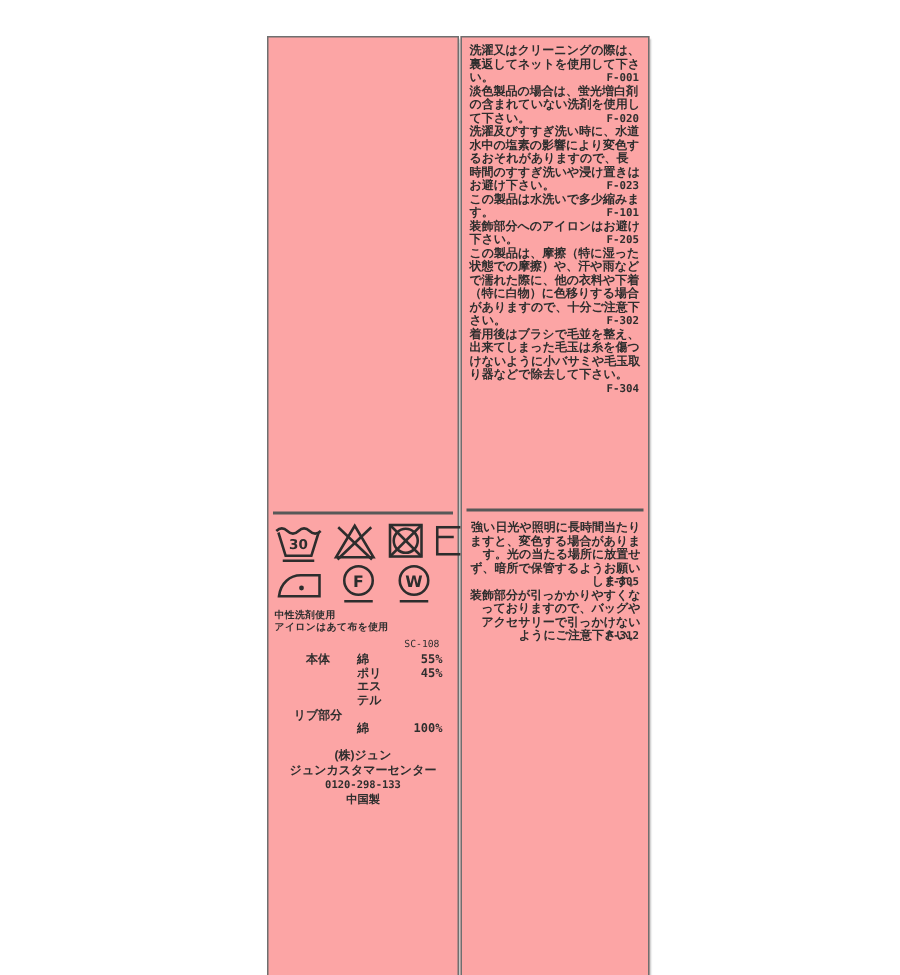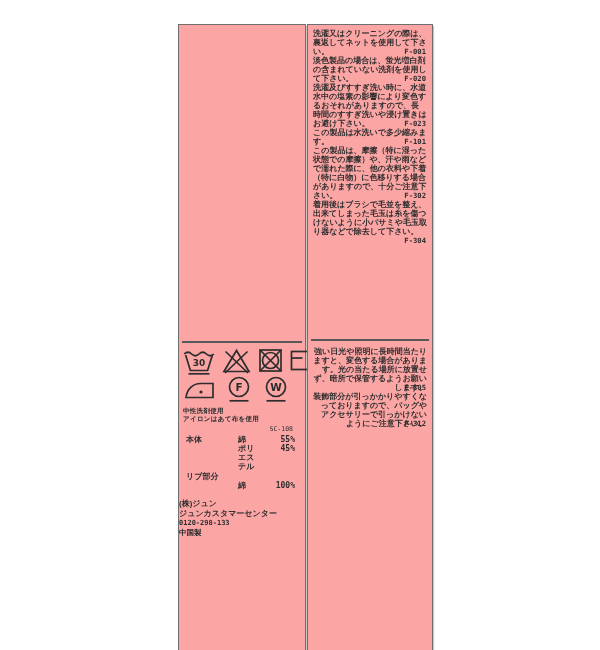--- a/index.html
+++ b/index.html
@@ -18,29 +18,29 @@
   .row1{gap:7px;}
   .row2{gap:11px;margin-top:1px;padding-left:1px;}
   .sym-row svg{display:block;flex:0 0 auto;}
   .sym-stroke{stroke:#2d2d2d;fill:none;stroke-width:1.7;stroke-linecap:butt;}
   .sym-text{font-family:"DejaVu Sans",sans-serif;font-weight:bold;fill:#2d2d2d;}
   .notes{font-size:6.5px;line-height:7.8px;margin-top:4px;font-weight:600;letter-spacing:.3px;}
   .refcode{font-size:6.5px;text-align:right;padding-right:7px;margin-top:2px;
            font-family:"DejaVu Sans Mono",monospace;}
   .comp-table{margin-top:2px;font-size:8px;line-height:9.3px;font-weight:600;}
   .comp-row{display:flex;}
-  .c-part{width:52px;padding-left:3px;}
+  .c-part{width:52px;padding-left:3px;text-align:center;}
   .c-mat{flex:1;}
   .c-pct{width:38px;text-align:right;padding-right:5px;font-family:"DejaVu Sans Mono",monospace;font-weight:bold;}
 
   .size-block{margin-top:58px;font-family:"DejaVu Sans Mono",monospace;}
   .size{text-align:center;font-size:9.5px;font-weight:bold;letter-spacing:1.5px;}
   .pno{margin-top:5px;padding-left:15px;font-size:8.5px;font-weight:bold;letter-spacing:.4px;}
   .cno{margin-top:5px;padding-left:17px;font-size:8.5px;font-weight:bold;letter-spacing:.8px;}
-  .maker-block{margin-top:9px;text-align:left;font-size:8px;line-height:9.6px;font-weight:600;}
+  .maker-block{margin-top:9px;text-align:center;font-size:8px;line-height:9.6px;font-weight:600;}
   .maker-block .phone{font-family:"DejaVu Sans Mono",monospace;font-size:7px;font-weight:bold;}
   .maker-block .origin{font-size:7.5px;}
 
   
   .sec{box-sizing:border-box;}
   .sec1{height:314px;padding:4px 5px 0 5px;}
   .sec2{padding:6px 5px 0 5px;text-align:right;}
   .para{position:relative;margin:0;min-height:9px;font-size:8px;line-height:9px;
         font-weight:600;word-break:break-all;overflow-wrap:anywhere;}
   .fcode{position:absolute;right:1px;bottom:.5px;font-family:"DejaVu Sans Mono",monospace;
@@ -153,20 +153,23 @@
         </p>
 
         <p class="para">
           <span class="jp">洗濯及びすすぎ洗い時に、水道水中の塩素の影響により変色するおそれがありますので、長時間のすすぎ洗いや浸け置きはお避け下さい。</span><span class="fcode">F-023</span>
         </p>
 
         <p class="para">
           <span class="jp">この製品は水洗いで多少縮みます。</span><span class="fcode">F-101</span>
         </p>
 
+        <p class="para">
+          <span class="jp">装飾部分へのアイロンはお避け下さい。</span><span class="fcode">F-205</span>
+        </p>
 
         <p class="para">
           <span class="jp">この製品は、摩擦（特に湿った状態での摩擦）や、汗や雨などで濡れた際に、他の衣料や下着（特に白物）に色移りする場合がありますので、十分ご注意下さい。</span><span class="fcode">F-302</span>
         </p>
 
 
         <p class="para">
           <span class="jp">着用後はブラシで毛並を整え、出来てしまった毛玉は糸を傷つけないように小バサミや毛玉取り器などで除去して下さい。</span><span class="fcode"></span>
         </p>
 

